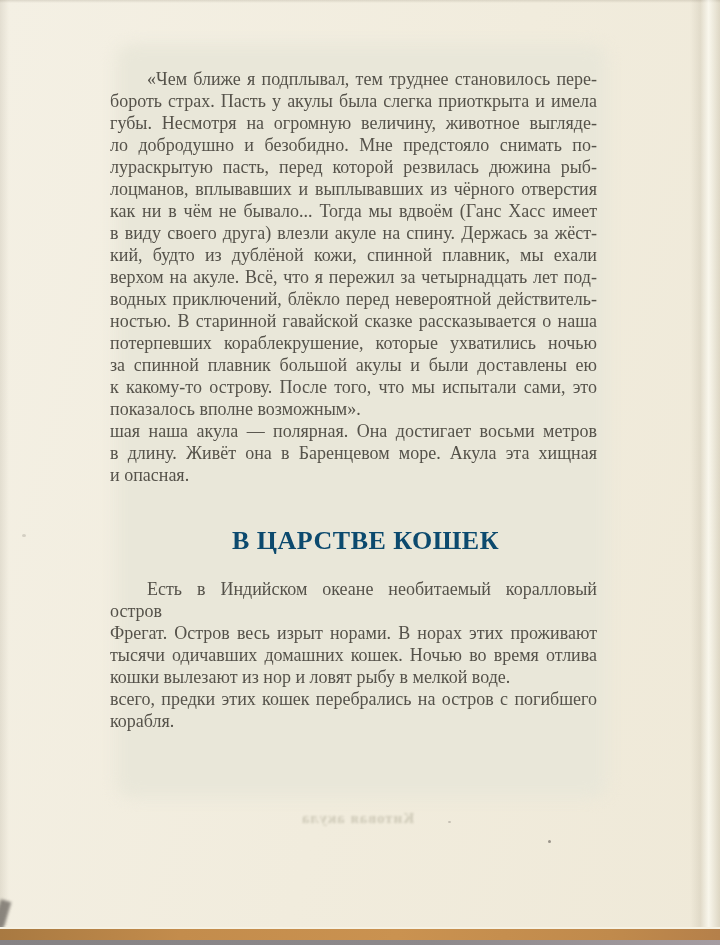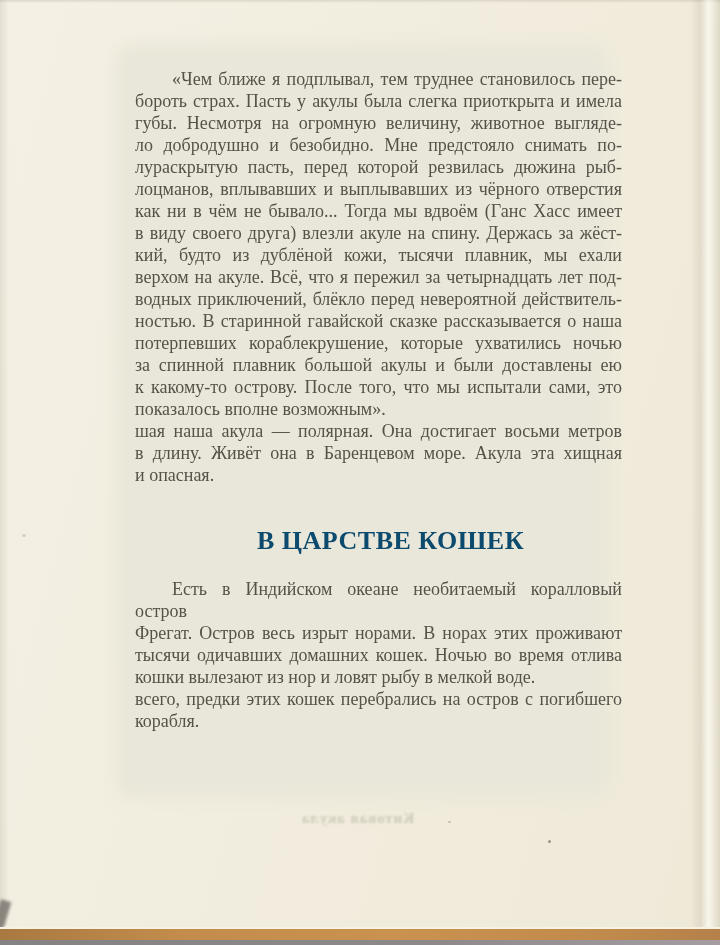--- a/index.html
+++ b/index.html
@@ -48,21 +48,21 @@
     background: linear-gradient(to right, #858284 0%, #8d898b 60%, #a59da2 100%);
   }
   .corner-mark {
     position: absolute; left: -4px; bottom: 13px; width: 11px; height: 32px;
     background: #6b6660; transform: rotate(17deg);
     filter: blur(1.6px); opacity: 0.75;
   }
 
   
   .text-column {
-    position: absolute; left: 135px; top: 68px; width: 487px;
+    position: absolute; left: 110px; top: 68px; width: 487px;
     font-size: 18px; line-height: 22px;
     color: #55524a;
   }
   .paragraph { margin: 0; }
   .line { text-align: justify; text-align-last: justify; }
   .line.last { text-align-last: left; }
   .line.first { text-indent: 37px; }
 
   .heading {
     text-align: center;
@@ -100,21 +100,21 @@
 <div class="text-column">
     <div class="paragraph">
       <div class="line first">«Чем ближе я подплывал, тем труднее становилось пере-</div>
       <div class="line">бороть страх. Пасть у акулы была слегка приоткрыта и имела</div>
       <div class="line">губы. Несмотря на огромную величину, животное выгляде-</div>
       <div class="line">ло добродушно и безобидно. Мне предстояло снимать по-</div>
       <div class="line">лураскрытую пасть, перед которой резвилась дюжина рыб-</div>
       <div class="line">лоцманов, вплывавших и выплывавших из чёрного отверстия</div>
       <div class="line">как ни в чём не бывало... Тогда мы вдвоём (Ганс Хасс имеет</div>
       <div class="line">в виду своего друга) влезли акуле на спину. Держась за жёст-</div>
-      <div class="line">кий, будто из дублёной кожи, тысячи плавник, мы ехали</div>
+      <div class="line">кий, будто из дублёной кожи, спинной плавник, мы ехали</div>
       <div class="line">верхом на акуле. Всё, что я пережил за четырнадцать лет под-</div>
       <div class="line">водных приключений, блёкло перед невероятной действитель-</div>
       <div class="line">ностью. В старинной гавайской сказке рассказывается о наша</div>
       <div class="line">потерпевших кораблекрушение, которые ухватились ночью</div>
       <div class="line">за спинной плавник большой акулы и были доставлены ею</div>
       <div class="line">к какому-то острову. После того, что мы испытали сами, это</div>
       <div class="line last">показалось вполне возможным».</div>
     </div>
     <div class="paragraph">
       <div class="line">шая наша акула — полярная. Она достигает восьми метров</div>

